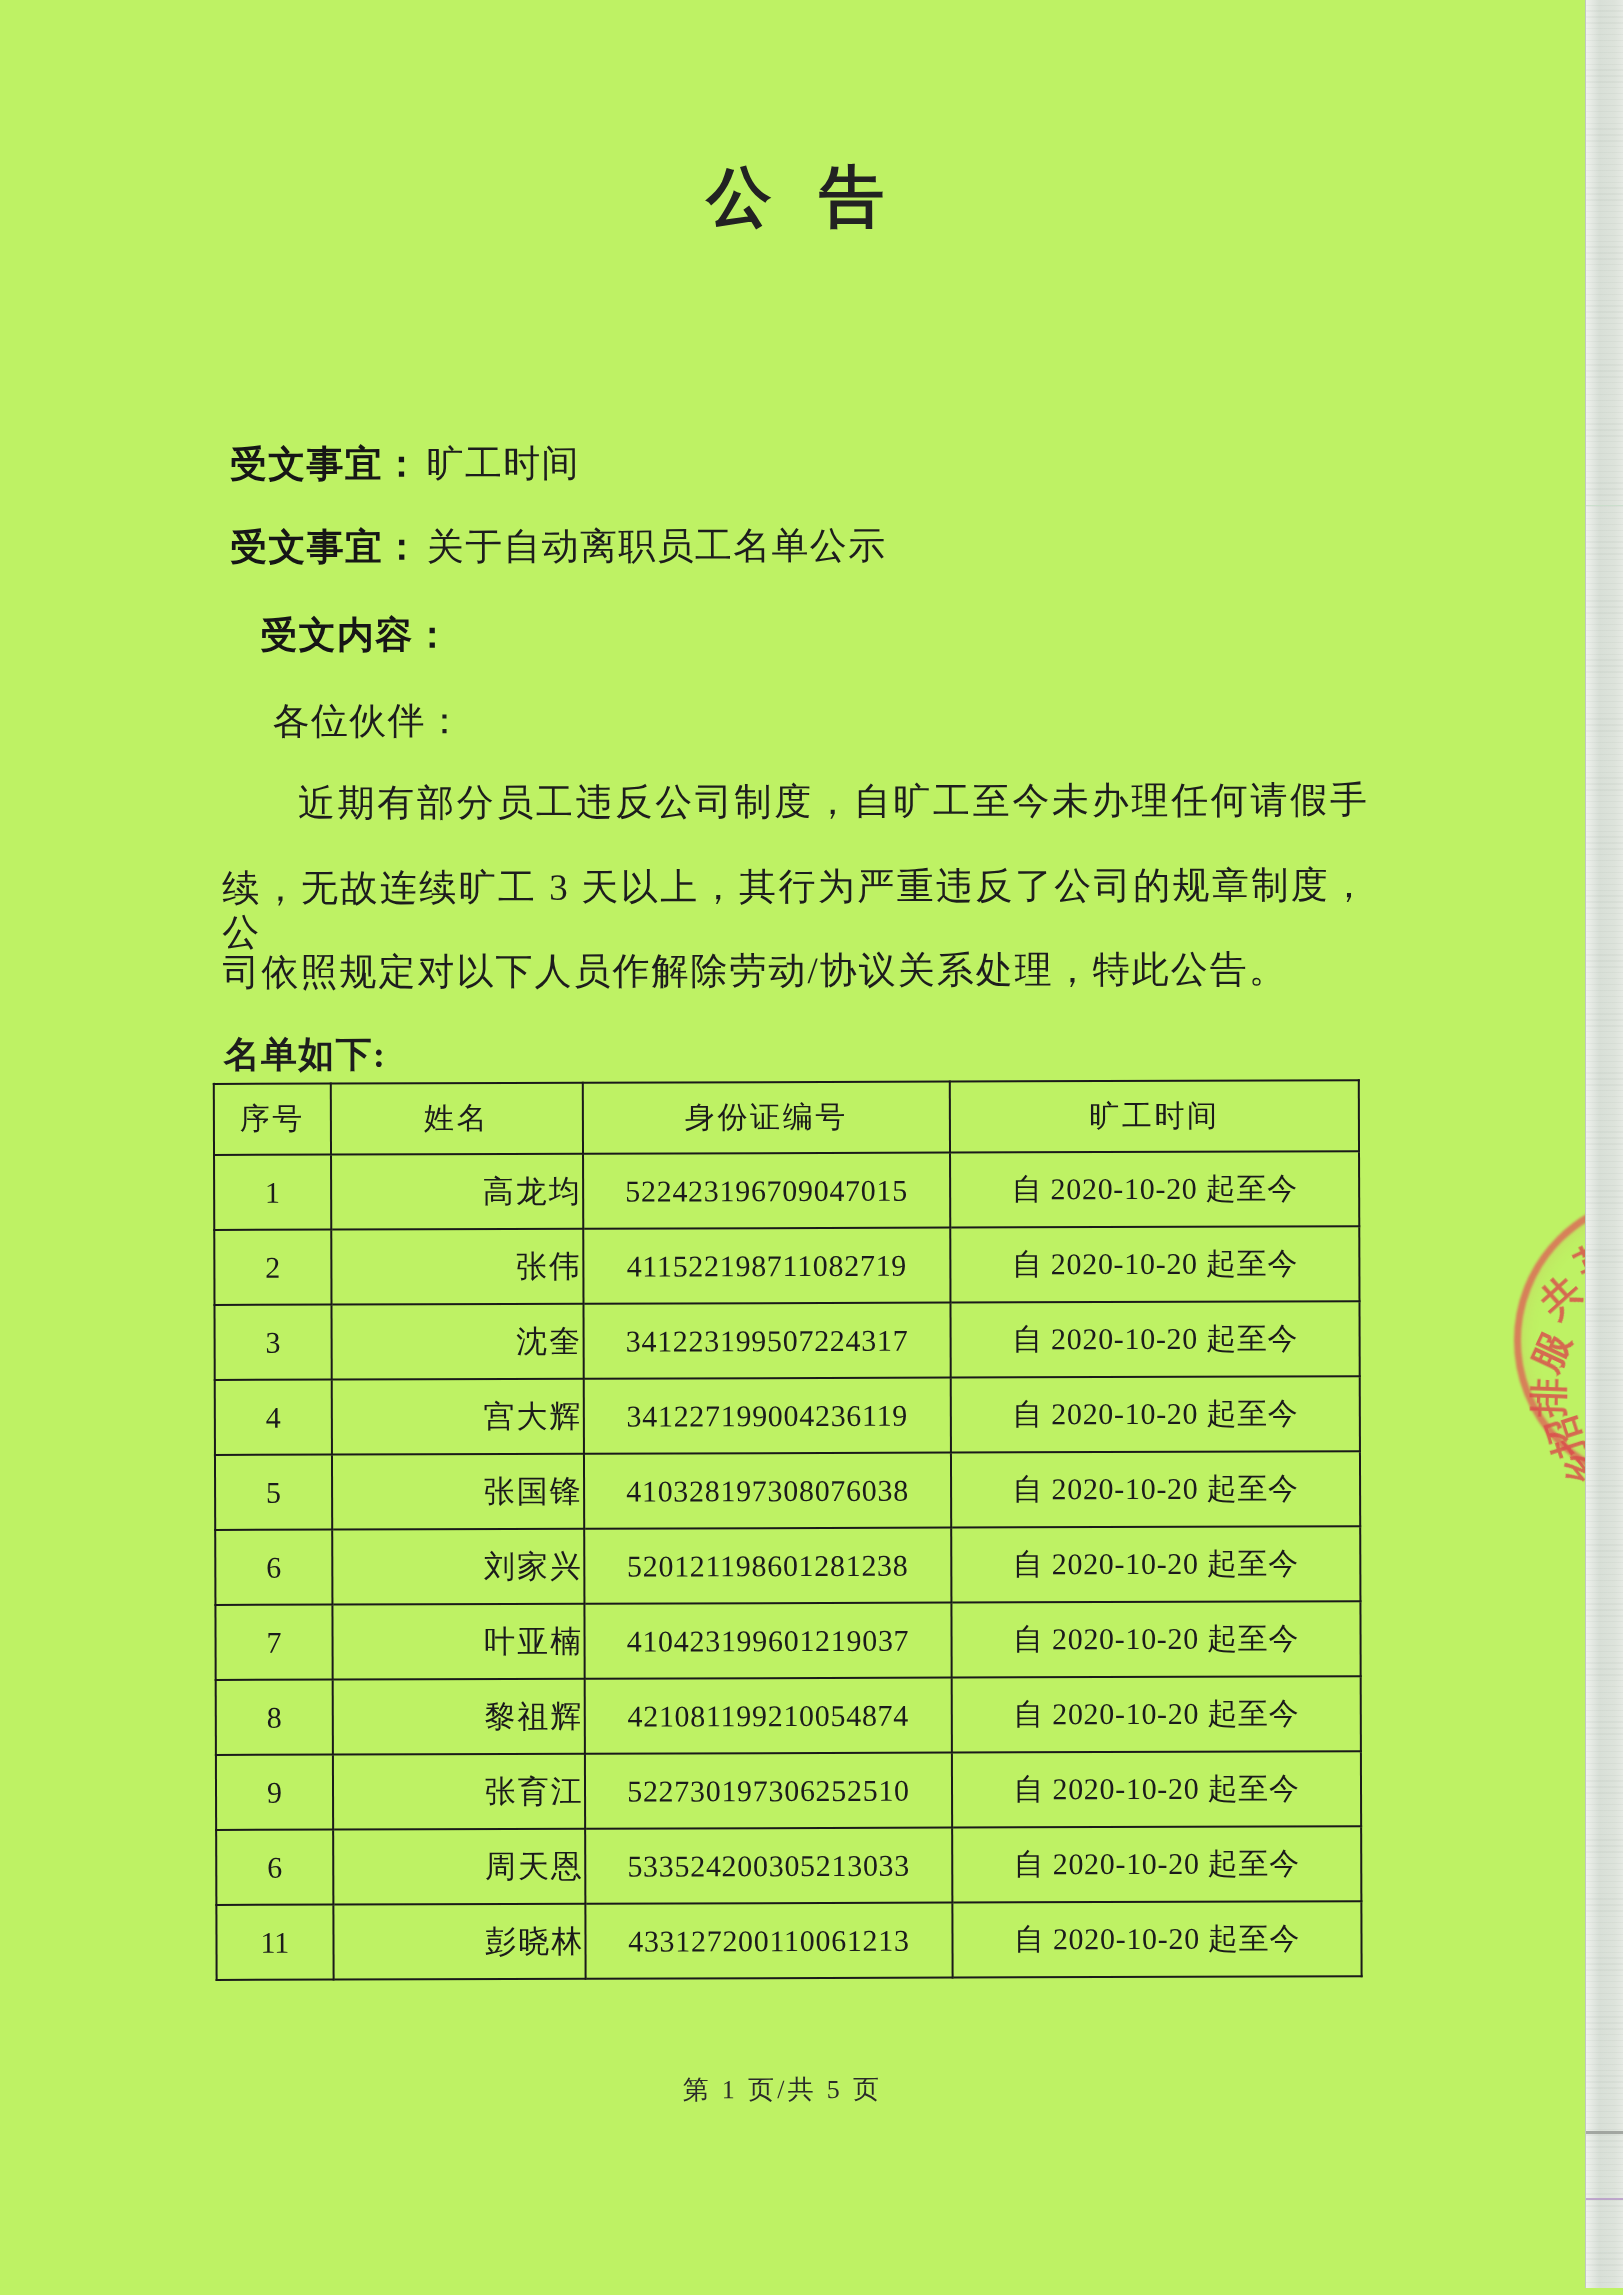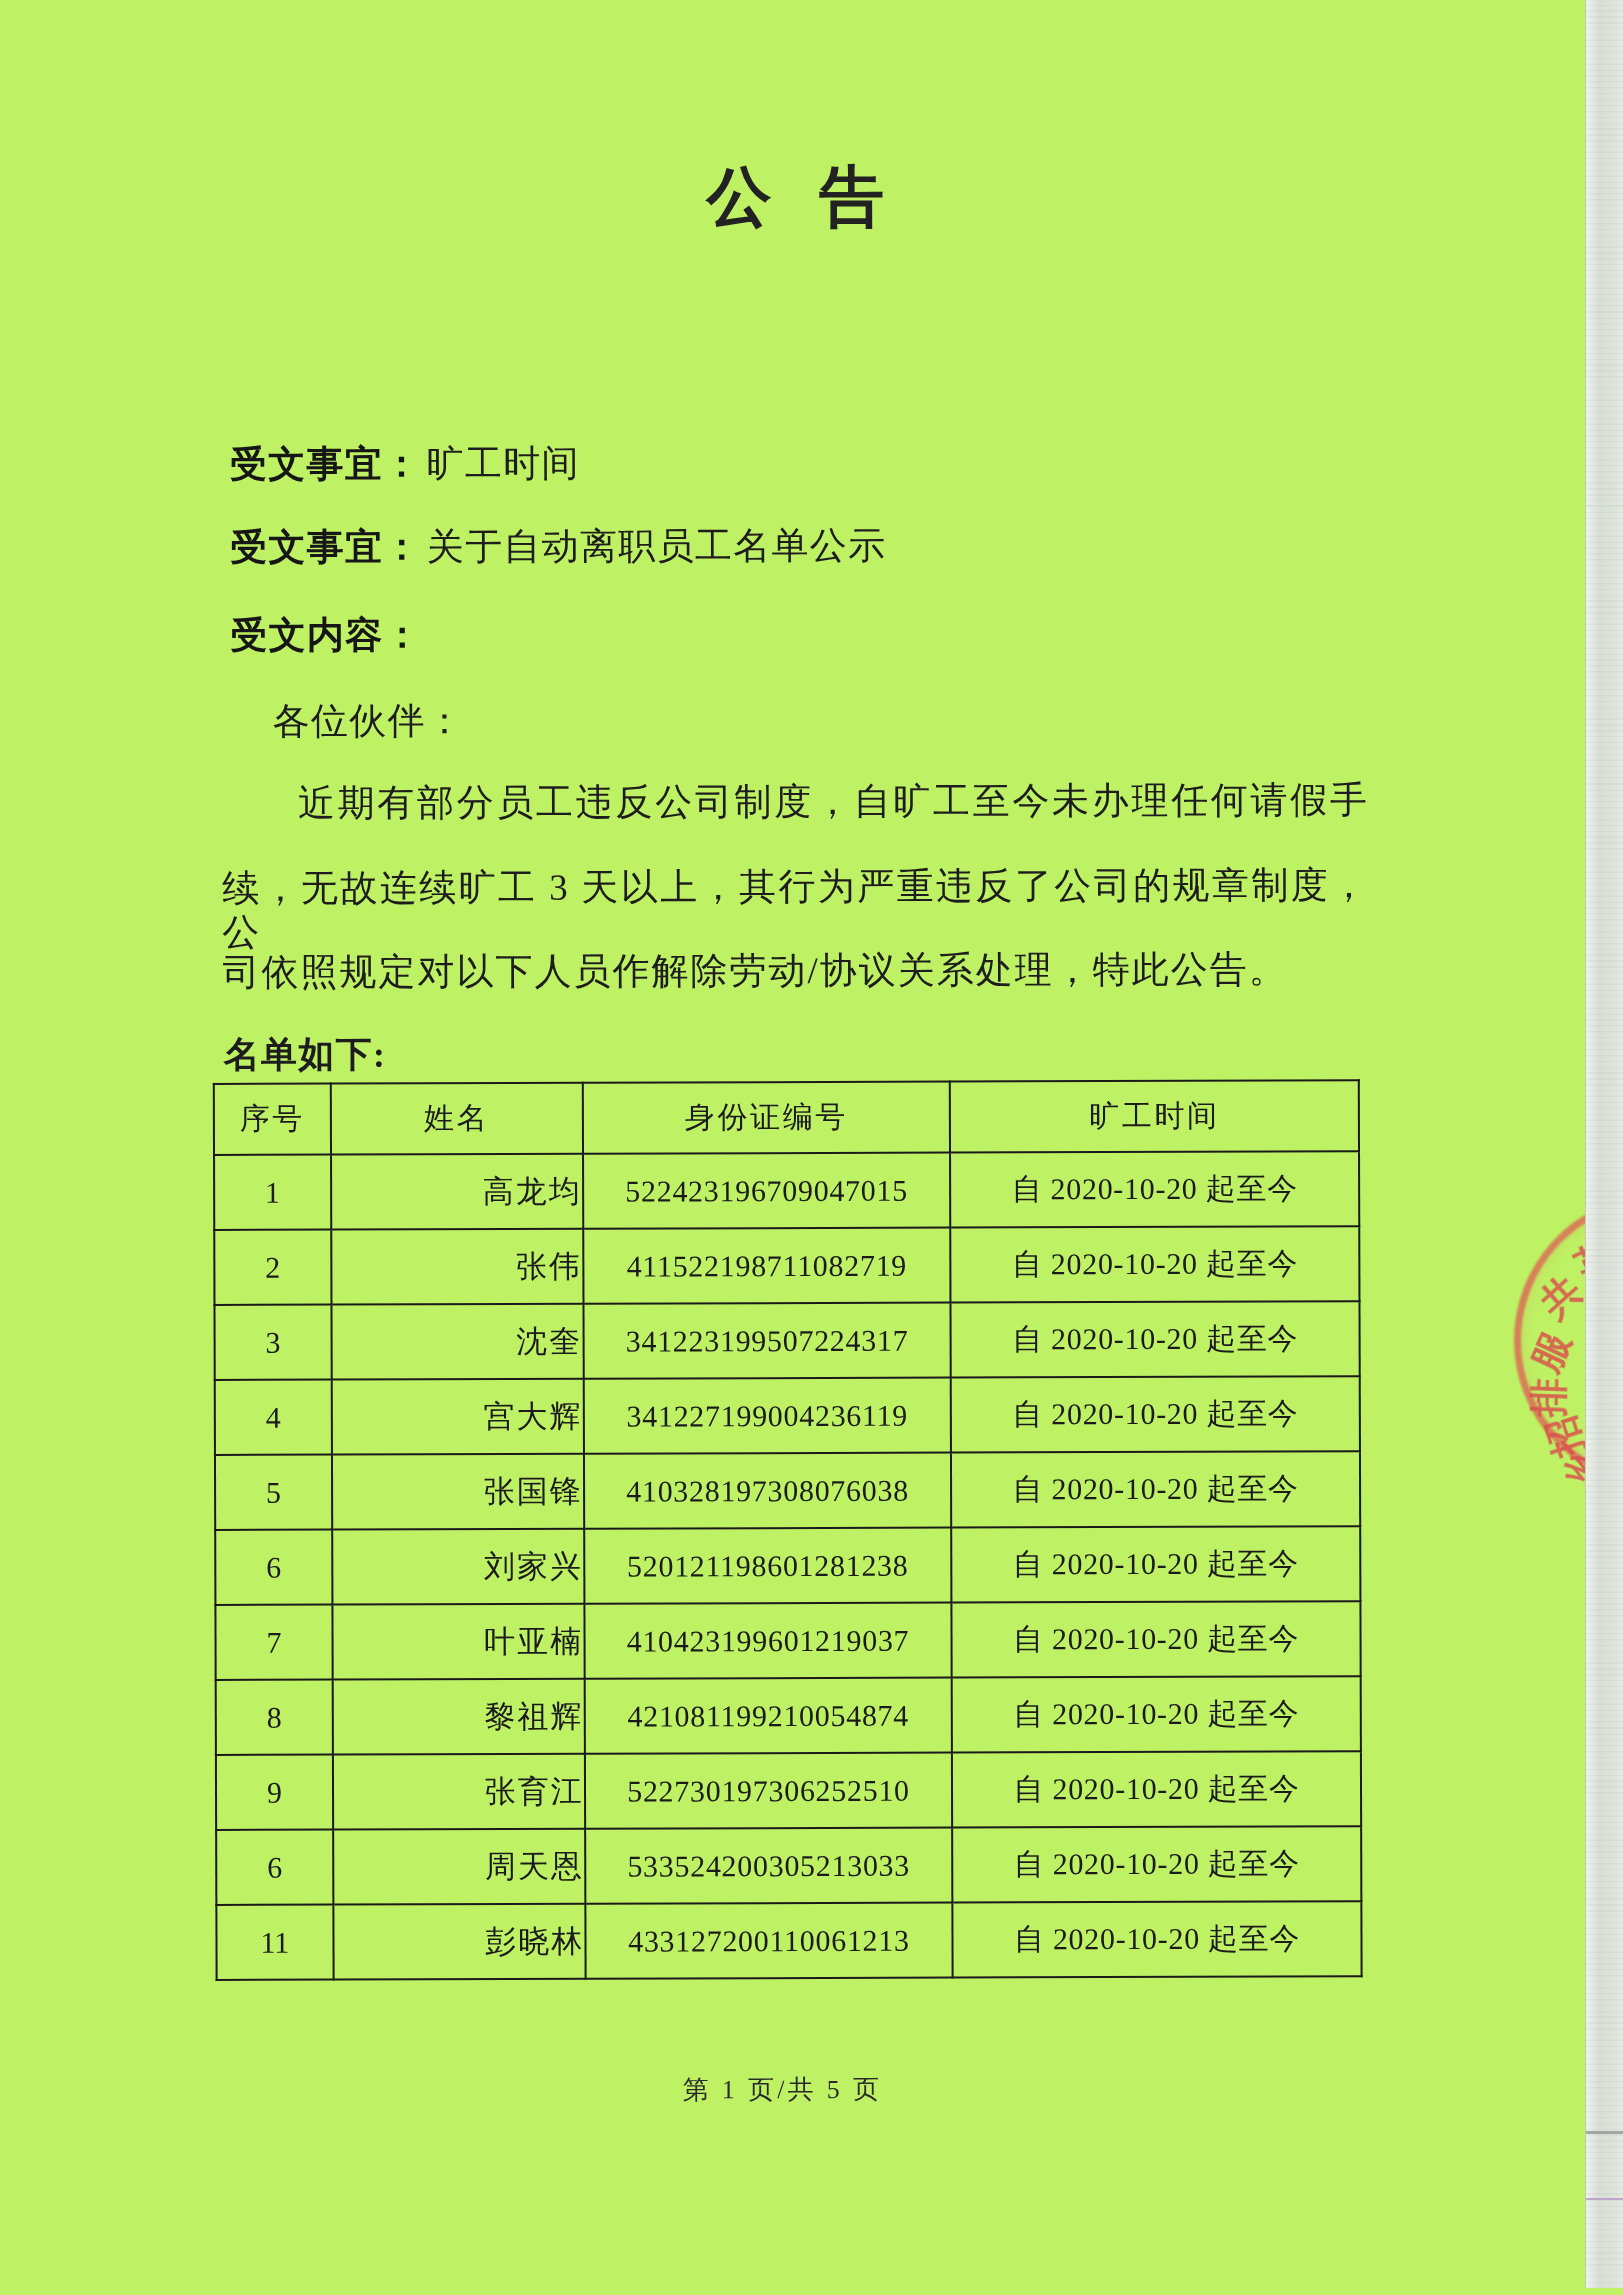--- a/index.html
+++ b/index.html
@@ -12,21 +12,21 @@
   .rot{position:absolute; inset:0; transform:rotate(-0.18deg); transform-origin:50% 50%;}
 
   .doc-title{
     position:absolute; top:165px; left:223px; width:1152px;
     text-align:center; font-size:65px; font-weight:bold;
     letter-spacing:1.3px; word-spacing:29px; line-height:1; color:#222;
   }
   .meta-line{position:absolute; left:232px; font-size:37px; line-height:1.15; letter-spacing:1.3px; white-space:nowrap;}
   .meta-line .lbl{font-weight:bold; color:#161616;}
   .meta-line .val{margin-left:5.2px; color:#1d1d1d;}
-  .m0{top:353px;} .m1{top:442px;} .m2{top:525px;} .m3{top:613px;}
+  .m0{top:353px;} .m1{top:442px;} .m2{top:525px;} .m3{top:613px;margin-left:30px;}
 
   .salutation{position:absolute; top:695px; left:230px; font-size:37px; letter-spacing:1.3px;margin-left:44px;}
 
   .body-line{
     position:absolute; left:223px; width:1147px;
     font-size:37px; letter-spacing:2px; line-height:1.2; color:#1d1d1d;
   }
   .b0{top:780px; text-indent:76px; text-align:justify; text-align-last:justify;}
   .b1{top:865px; text-align:justify; text-align-last:justify;}
   .b2{top:949px;}

